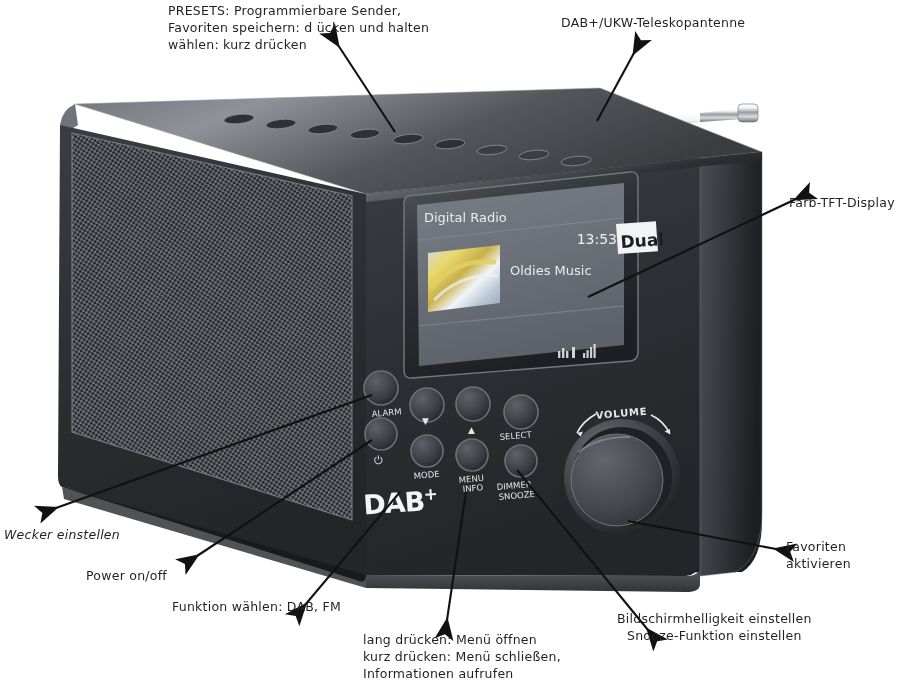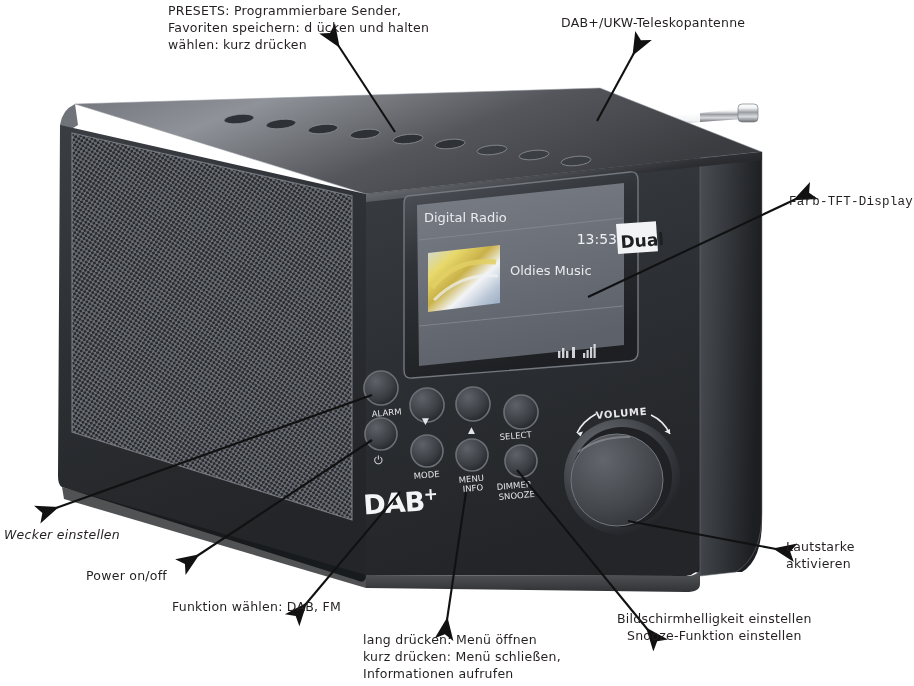--- a/index.html
+++ b/index.html
@@ -292,31 +292,31 @@
       <line x1="517" y1="470" x2="648" y2="630"></line>
 
       <line x1="628" y1="521" x2="776" y2="549"></line>
     </g>
   </svg>
 
   <div class="anno" style="left:561px; top:14px;"><div>DAB+/UKW-Teleskopantenne</div></div>
 
   <div class="anno" style="left:168px; top:2px;"><div>PRESETS: Programmierbare Sender,</div><div>Favoriten speichern: d ücken und halten</div><div>wählen: kurz drücken</div></div>
 
-  <div class="anno" style="left:789px; top:194px;font-family:Liberation Mono, monospace;"><div>Farb-TFT-Display</div></div>
+  <div class="anno" style="left:789px; top:194px;"><div>Farb-TFT-Display</div></div>
 
   <div class="anno" style="left:4px; top:526px;font-style:italic;"><div>Wecker einstellen</div></div>
 
   <div class="anno" style="left:86px; top:567px;text-align:center;"><div>Power on/off</div></div>
 
   <div class="anno" style="left:172px; top:598px;"><div>Funktion wählen: DAB, FM</div></div>
 
   <div class="anno" style="left:363px; top:631px;"><div>lang drücken: Menü öffnen</div><div>kurz drücken: Menü schließen,</div><div>Informationen aufrufen</div></div>
 
   <div class="anno" style="left:617px; top:610px;text-align:center;"><div>Bildschirmhelligkeit einstellen</div><div>Snooze-Funktion einstellen</div></div>
 
-  <div class="anno" style="left:786px; top:538px;"><div>Lautstarke</div><div>aktivieren</div></div>
+  <div class="anno" style="left:786px; top:538px;"><div>Favoriten</div><div>aktivieren</div></div>
 
   <svg id="cursor" width="22" height="30" viewBox="0 0 22 30" style="position:absolute;left:324px;top:24px;">
     <path d="M 2,1 L 2,24 L 8,18 L 12,27 L 16,25 L 12,16.5 L 20,16 Z" fill="#131313" stroke="#ffffff" stroke-width="1"></path>
   </svg>
 
 </div>
 
 </body></html>

